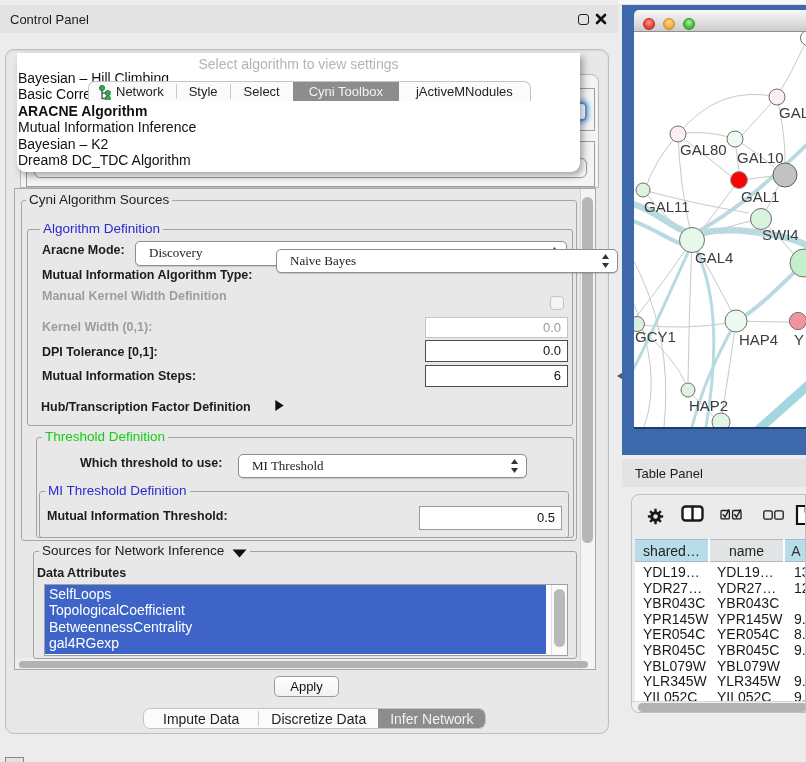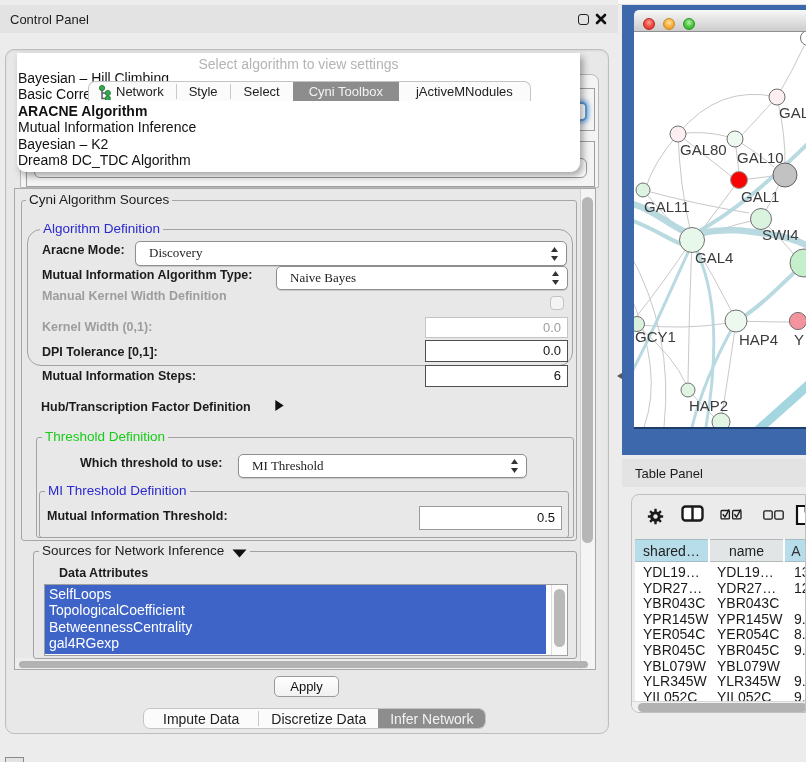--- a/index.html
+++ b/index.html
@@ -63,33 +63,33 @@
   <div class="abs" style="left:580px;top:189px;width:15px;height:480px;background:#f4f4f4;border-left:1px solid #d4d4d4;"></div>
   <div class="abs" style="left:582px;top:197px;width:11px;height:346px;background:#b6b6b6;border-radius:6px;"></div>
 
   <div class="abs" style="left:15px;top:658px;width:565px;height:11px;background:#ededed;"></div>
   <div class="abs" style="left:19px;top:661px;width:569px;height:7px;background:#b2b2b2;border-radius:4px;"></div>
 
   <div class="group" style="left:21px;top:200px;width:556px;height:341px;border-color:#a6a6a6;">
     <div class="gtitle" style="left:4px;color:#1c1c1c;">Cyni Algorithm Sources</div>
   </div>
 
-  <div class="group" style="left:27px;top:229px;width:546px;height:137px;border-radius:14px;">
+  <div class="group" style="left:27px;top:229px;width:546px;height:197px;">
     <div class="gtitle" style="left:12px;color:#2929cf;">Algorithm Definition</div>
   </div>
   <div class="abs lbl bold" style="left:42px;top:243px;">Aracne Mode:</div>
   <div class="combo" style="left:135px;top:241px;width:432px;height:25px;">
       <span class="ct">Discovery</span>
     <svg class="spin" viewBox="0 0 7 14">
         <path d="M3.5 0 L7 5 L0 5 Z" fill="#333"></path>
         <path d="M3.5 14 L7 9 L0 9 Z" fill="#333"></path>
       </svg>
   </div>
   <div class="abs lbl bold" style="left:42px;top:268px;">Mutual Information Algorithm Type:</div>
-  <div class="combo" style="left:276px;top:266px;width:292px;height:24px;">
+  <div class="combo" style="left:276px;top:249px;width:342px;height:24px;">
       <span class="ct">Naive Bayes</span>
     <svg class="spin" viewBox="0 0 7 14">
         <path d="M3.5 0 L7 5 L0 5 Z" fill="#333"></path>
         <path d="M3.5 14 L7 9 L0 9 Z" fill="#333"></path>
       </svg>
   </div>
   <div class="abs lbl bold dis" style="left:42px;top:289px;">Manual Kernel Width Definition</div>
   <div class="abs" style="left:550px;top:296px;width:14px;height:14px;background:#f4f4f4;border:1px solid #c3c3c3;border-radius:4px;"></div>
   <div class="abs lbl bold dis" style="left:42px;top:320px;">Kernel Width (0,1):</div>
   <div class="field" style="left:425px;top:317px;width:143px;height:21px;border-color:#c4c4c4;">
@@ -126,21 +126,21 @@
   <div class="abs lbl bold" style="left:47px;top:509px;">Mutual Information Threshold:</div>
   <div class="field" style="left:419px;top:506px;width:143px;height:24px;border-color:#9a9a9a;">
       <span class="fv" style="top:3px;">0.5</span>
     </div>
 
   <div class="group" style="left:33px;top:551px;width:544px;height:108px;">
     <div class="gtitle" style="left:5px;color:#1c1c1c;">Sources for Network Inference&nbsp; <svg width="15" height="9" viewBox="0 0 15 9" style="vertical-align:-3px;">
           <path d="M0.5 0.5 L14.5 0.5 L7.5 8.5 Z" fill="#111"></path>
         </svg></div>
   </div>
-  <div class="abs lbl bold" style="left:37px;top:566px;margin-left:22px;">Data Attributes</div>
+  <div class="abs lbl bold" style="left:37px;top:566px;">Data Attributes</div>
   <div class="abs" style="left:44px;top:584px;width:524px;height:72px;background:#fff;border:1px solid #9f9f9f;overflow:hidden;">
     <div style="position:absolute;left:0;top:0;width:501px;height:69px;background:#3e64c8;"></div>
     <div style="position:absolute;left:4px;top:1px;font-size:14px;line-height:16.3px;color:#fff;">SelfLoops<br>TopologicalCoefficient<br>BetweennessCentrality<br>gal4RGexp</div>
     <div style="position:absolute;right:0;top:0;width:16px;height:72px;background:#fafafa;border-left:1px solid #ddd;"></div>
     <div style="position:absolute;right:2px;top:4px;width:11px;height:58px;background:#b9b9b9;border-radius:6px;"></div>
   </div>
 
   <div class="abs" style="left:274px;top:676px;width:65px;height:21px;background:linear-gradient(#ffffff,#f1f1f1);border:1px solid #9a9a9a;border-radius:5px;text-align:center;font-size:13px;color:#111;line-height:19px;">Apply</div>
 
   <div class="abs" style="left:143px;top:708px;height:21px;background:#fbfbfb;border:1px solid #c4c4c4;border-radius:7px;display:flex;align-items:center;font-size:14px;color:#222;overflow:hidden;">

